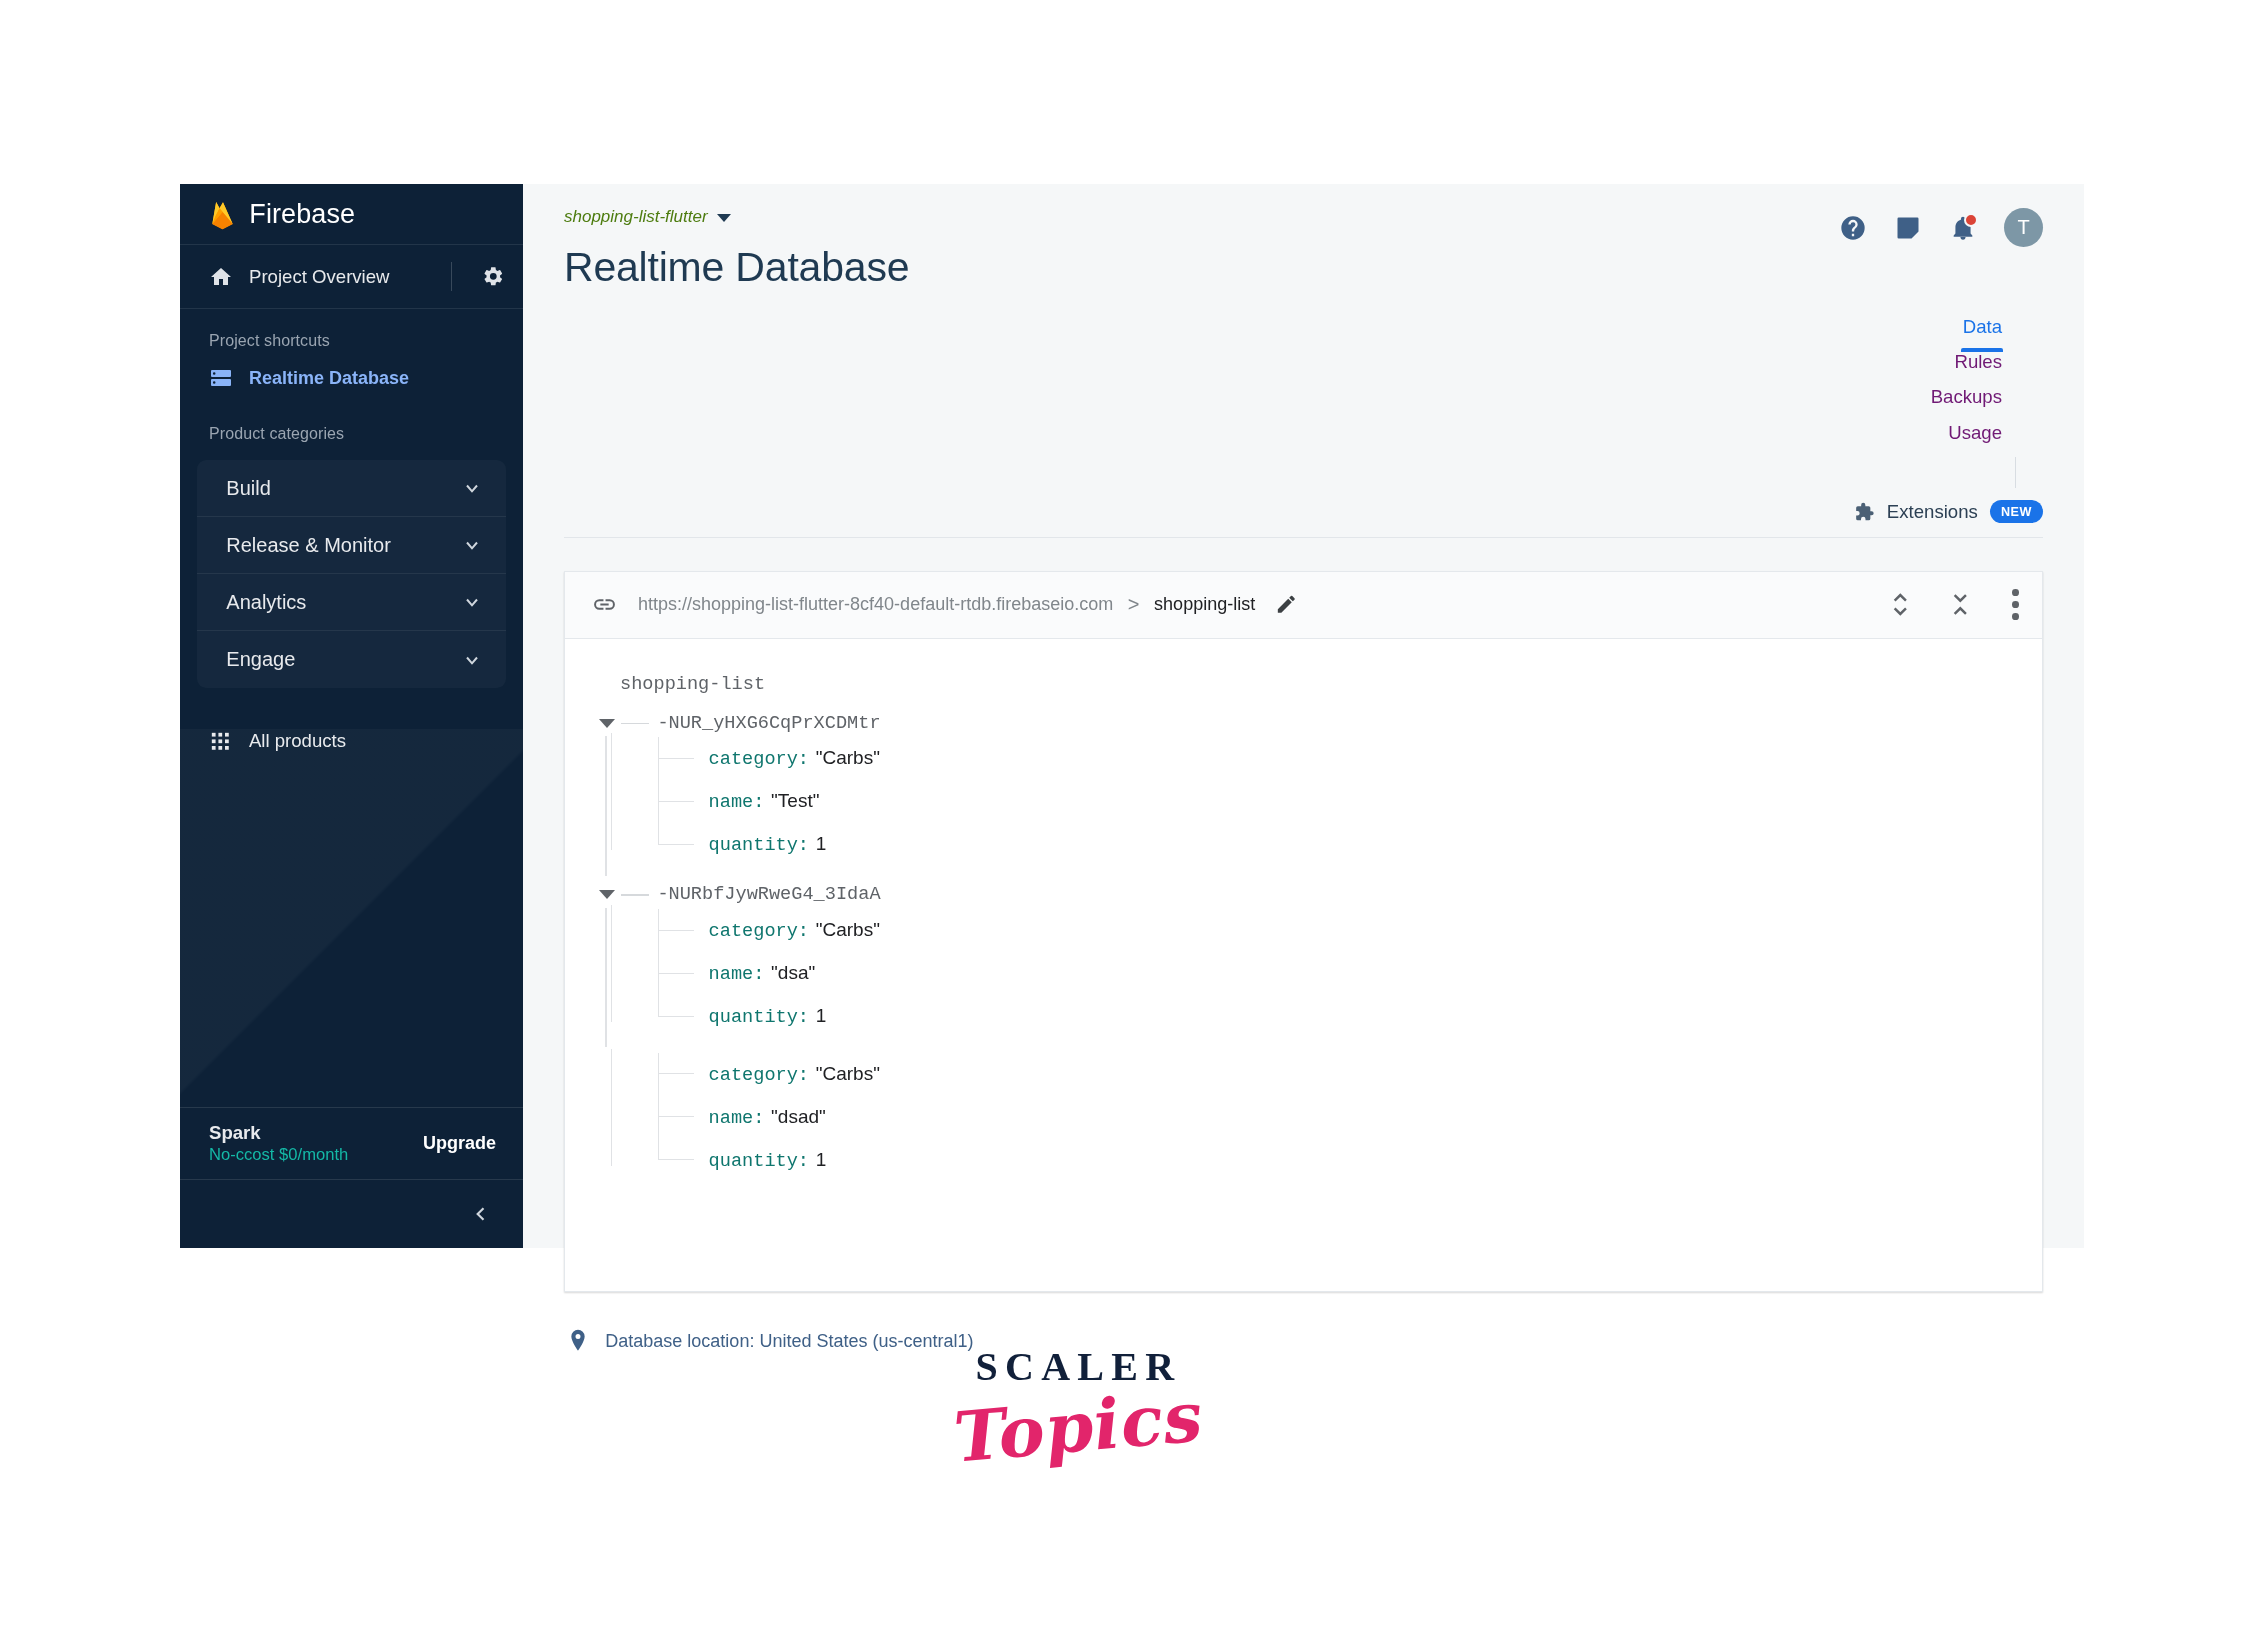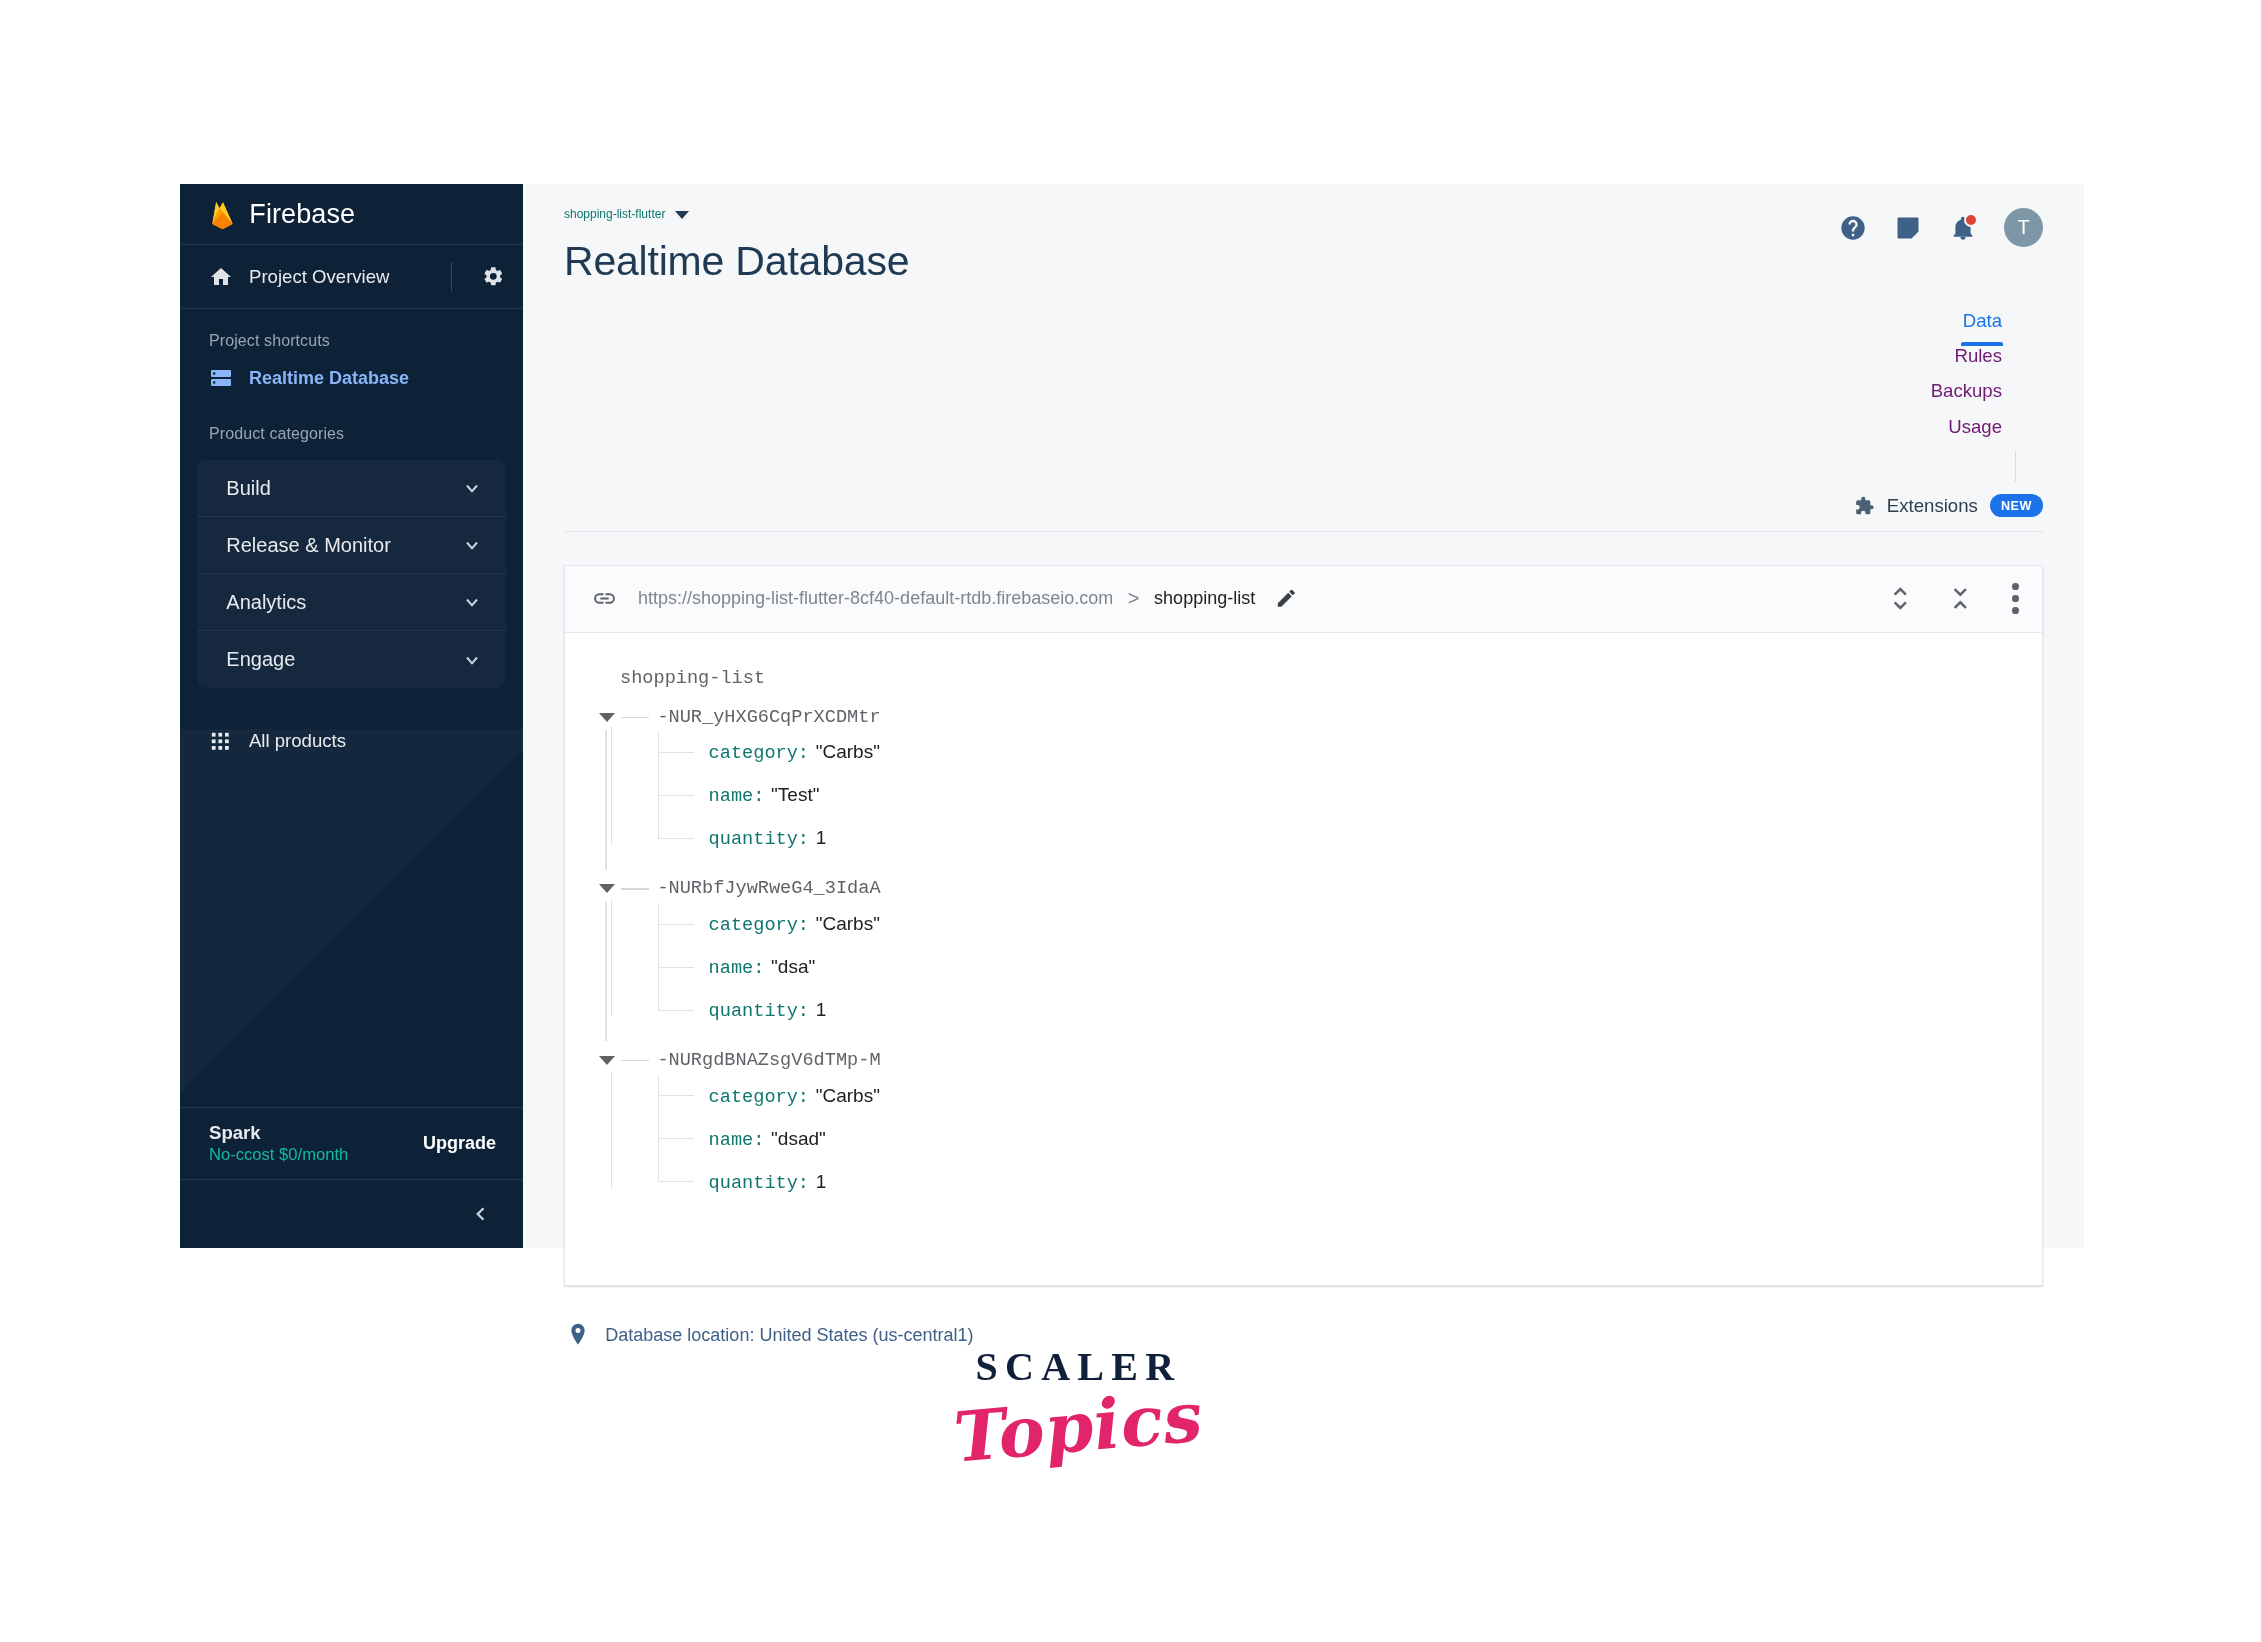--- a/index.html
+++ b/index.html
@@ -102,21 +102,21 @@
     border-top: 0.7px solid rgba(255,255,255,0.11);
     position: relative; z-index: 2;
   }
   .collapse-ico { width:20px; height:20px; stroke:#cfd6dd; stroke-width:2.6; fill:none; }
 
   
   .main { flex: 1; background:#f5f7f8; position:relative; display:flex; flex-direction:column; }
 
   .main-top { padding: 22.6px 41px 0 41px; }
   .proj-row { display:flex; align-items:center; gap:9.3px; }
-  .proj-name { color:#0f766e; font-size: 12px; }
+  .proj-name { color:#4d7c0f; font-size: 17px; font-style: italic; }
   .proj-caret { width:0;height:0;border-left:7.3px solid transparent;border-right:7.3px solid transparent;border-top:8px solid #1f3a52; margin-top:2.7px; }
 
   .page-title { color:#1f3a52; font-size: 41px; font-weight: 400; margin-top: 17.3px; letter-spacing:-0.2px; }
 
   .tabs { display:flex; align-items:flex-end; gap:0; margin-top: 25px; border-bottom: 1.3px solid #e2e6ea; flex-direction: column; }
   .tab {
     font-size: 18.6px; color:#701a75; padding: 0 0 13.3px 0; margin-right: 41px;
     position: relative; white-space:nowrap;
   }
   .tab.active { color:#1a73e8; font-weight: 400; }
@@ -454,25 +454,20 @@
                 <div class="leaf">
                   <span class="leaf-inner">
                     <span class="leaf-key">quantity:</span>
                     <span class="leaf-val">1</span>
                   </span>
                 </div>
               </div>
             </div>
 
             <div class="node">
-              <div class="node-head">
-                <span class="tri"></span>
-                <span class="dash"></span>
-                <span class="node-key">-NURgdBNAZsgV6dTMp-M</span>
-              </div>
               <div class="children">
                 <div class="leaf">
                     <span class="stem"></span>
                   <span class="leaf-inner">
                     <span class="leaf-key">category:</span>
                     <span class="leaf-val">"Carbs"</span>
                   </span>
                 </div>
                 <div class="leaf">
                     <span class="stem"></span>

